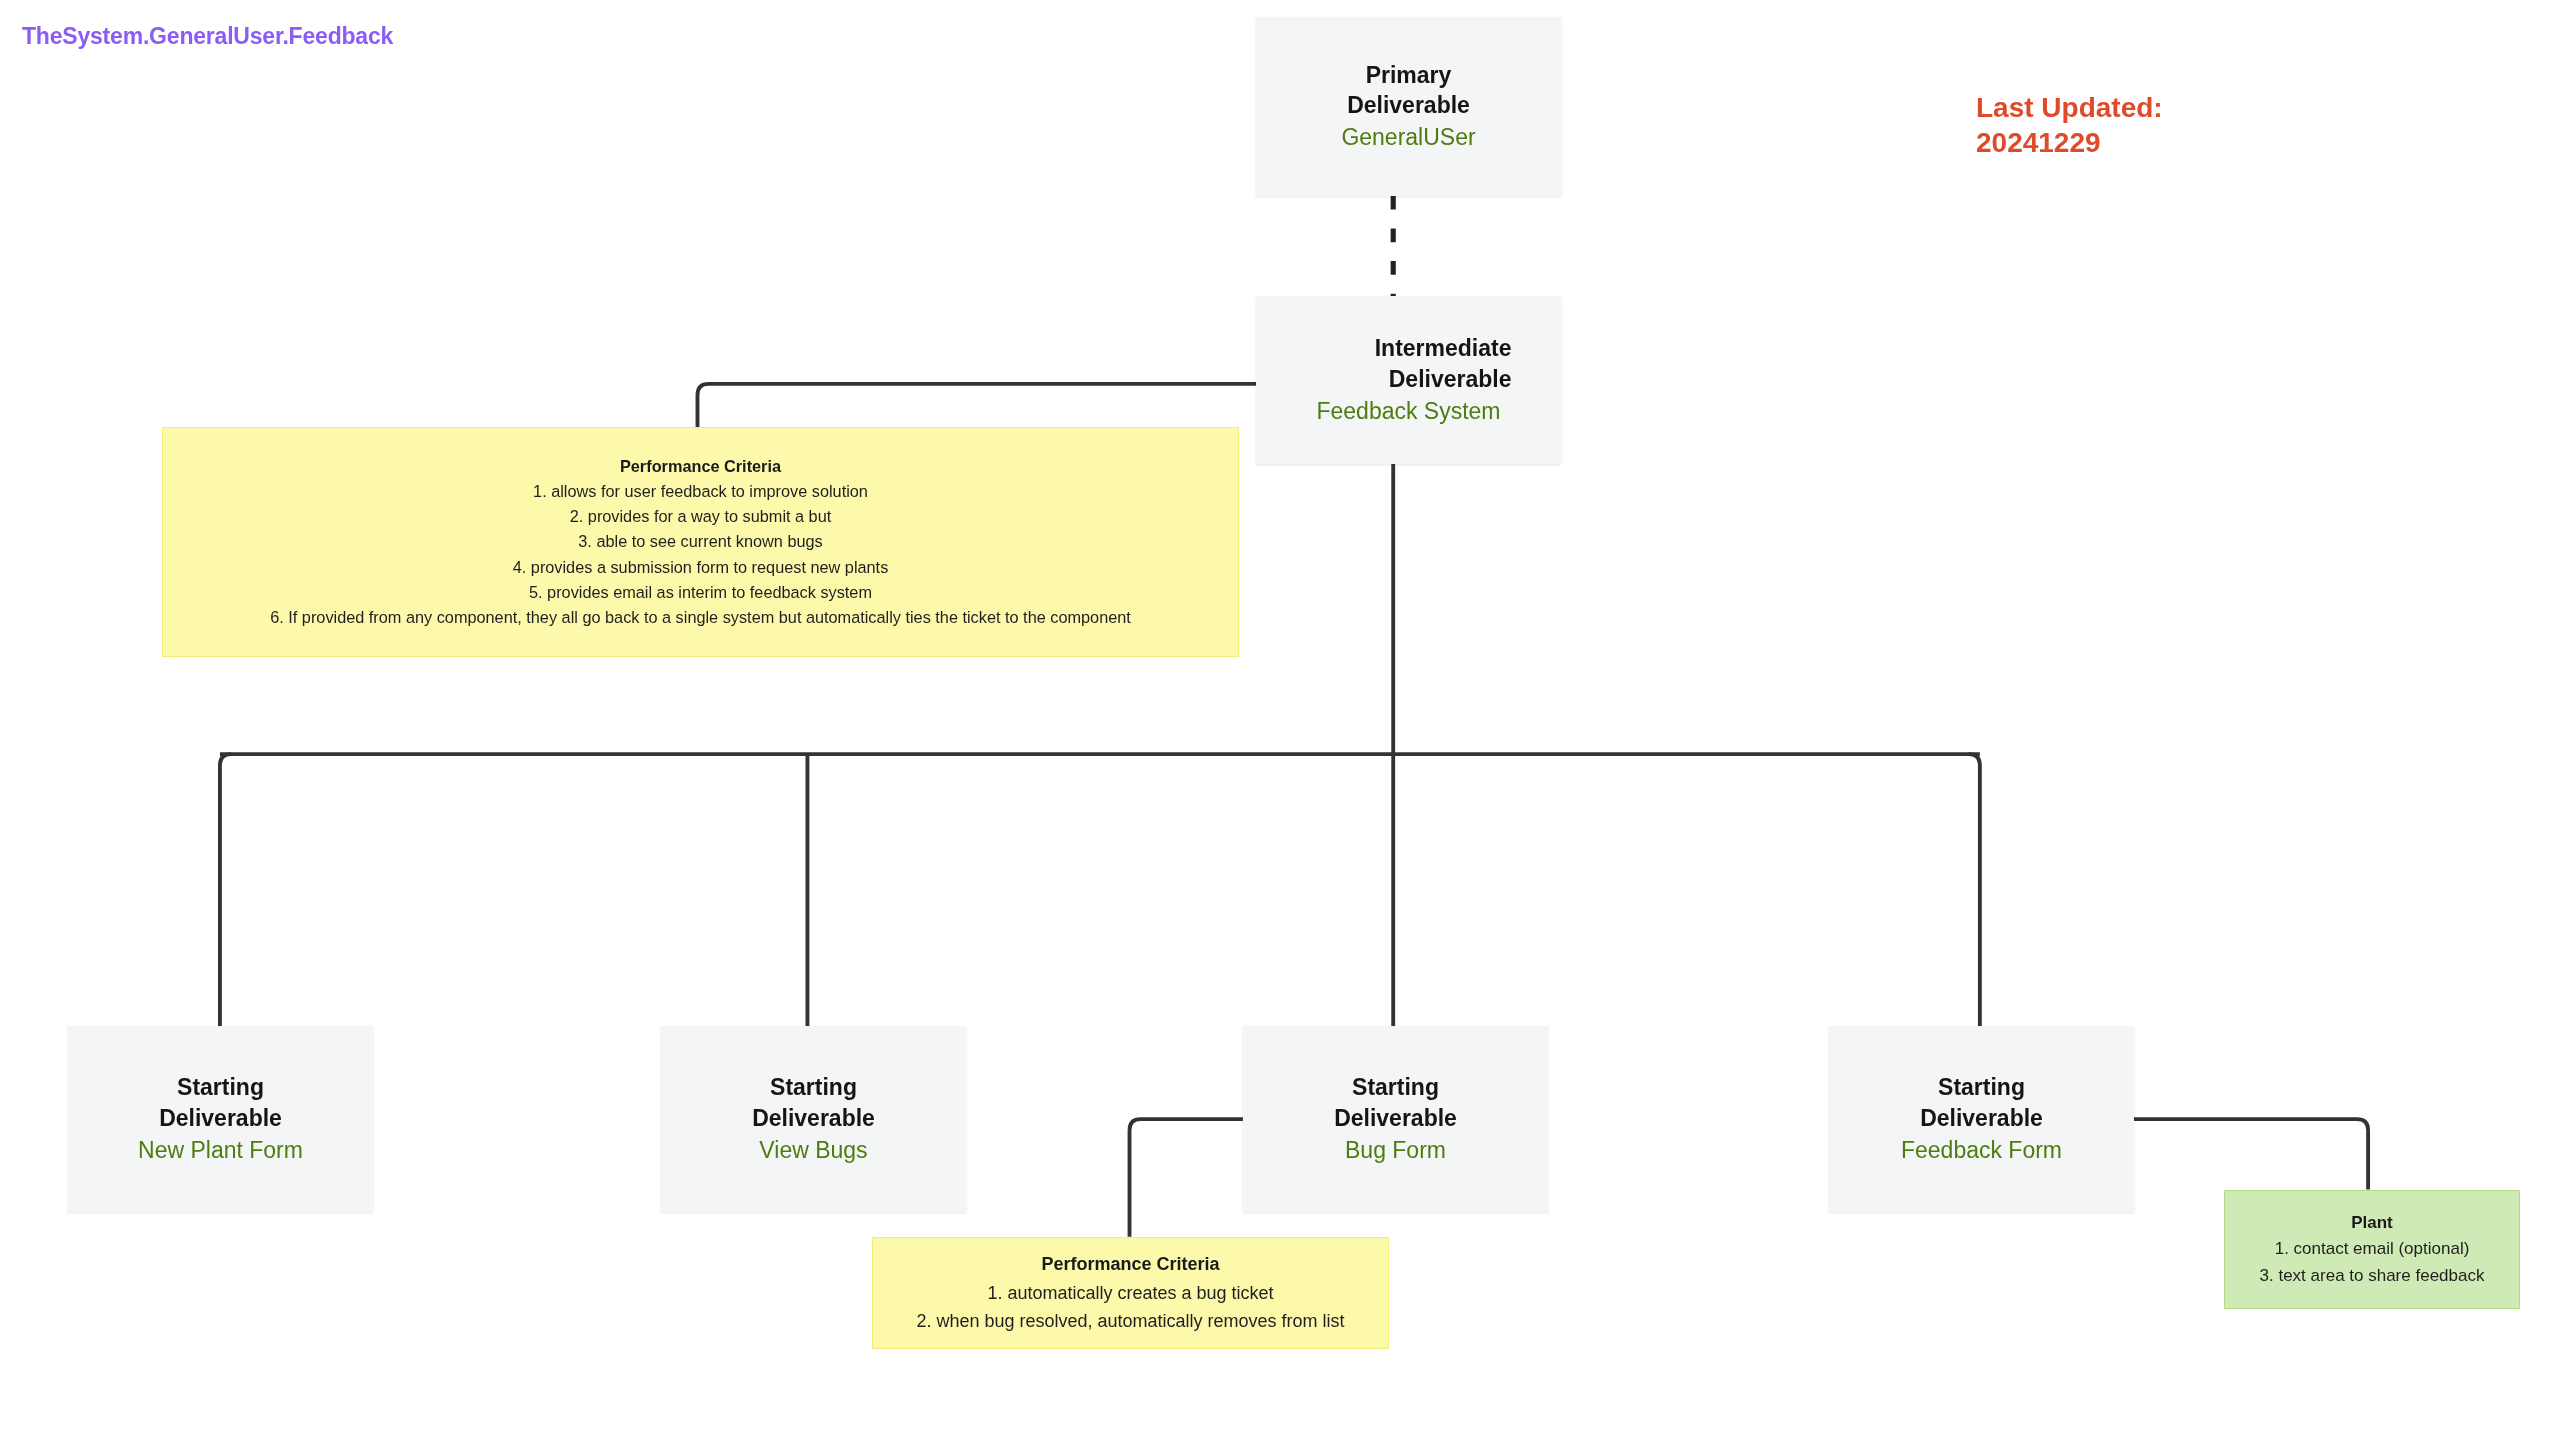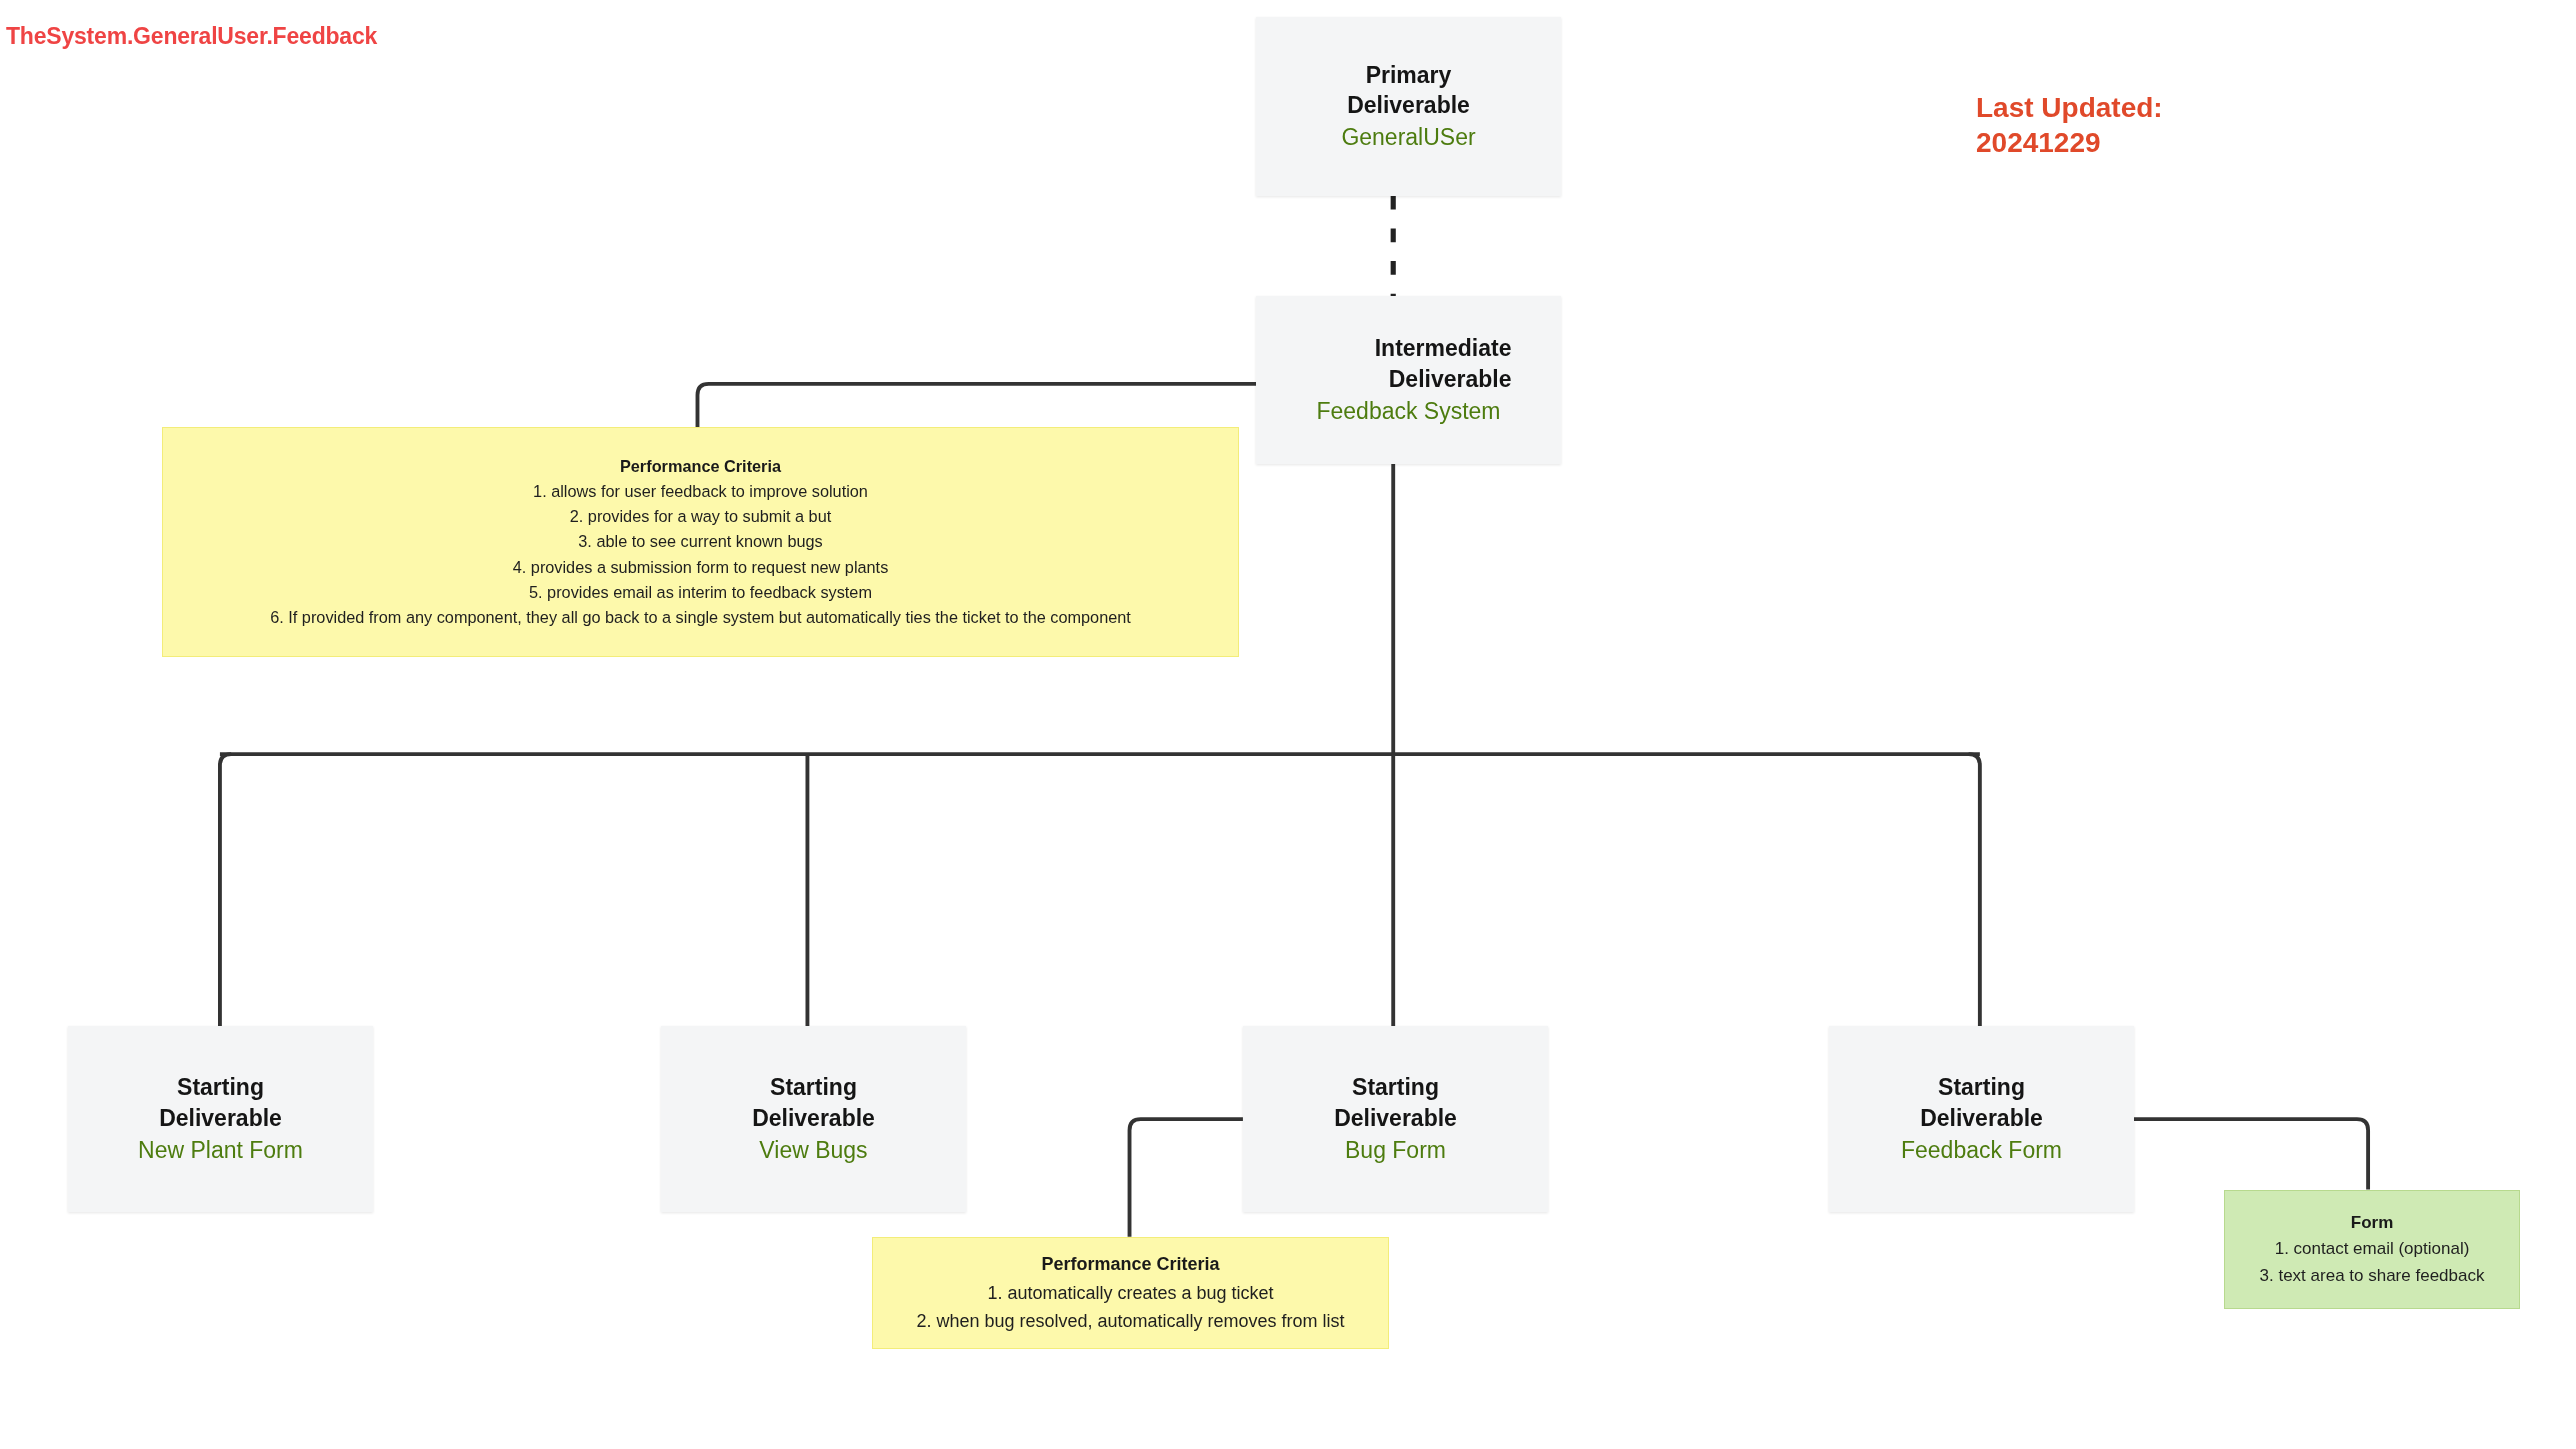--- a/index.html
+++ b/index.html
@@ -15,25 +15,25 @@
     position: relative;
     width: 2576px;
     height: 1449px;
     background: #ffffff;
     overflow: hidden;
   }
 
   
   .page-title {
     position: absolute;
-    left: 6px;
+    left: 22px;
     top: 23px;
     font-size: 23px;
     font-weight: bold;
-    color: #ef4444;
+    color: #8b5cf6;
     letter-spacing: -0.2px;
     white-space: nowrap;
   }
   .updated-block {
     position: absolute;
     left: 1976px;
     top: 90px;
     width: 326px;
     text-align: left;
     color: #e0492a;
@@ -216,19 +216,19 @@
     <div class="note-line">6. If provided from any component, they all go back to a single system but automatically ties the ticket to the component</div>
   </div>
 
   <div class="note note-yellow note-sm" style="left:872px; top:1237px; width:517px; height:112px;">
     <div class="note-title">Performance Criteria</div>
     <div class="note-line">1. automatically creates a bug ticket</div>
     <div class="note-line">2. when bug resolved, automatically removes from list</div>
   </div>
 
   <div class="note note-green" style="left:2224px; top:1190px; width:296px; height:119px;">
-    <div class="note-title">Form</div>
+    <div class="note-title">Plant</div>
     <div class="note-line">1. contact email (optional)</div>
     <div class="note-line">3. text area to share feedback</div>
   </div>
 
 </div>
 
 
 </body></html>

